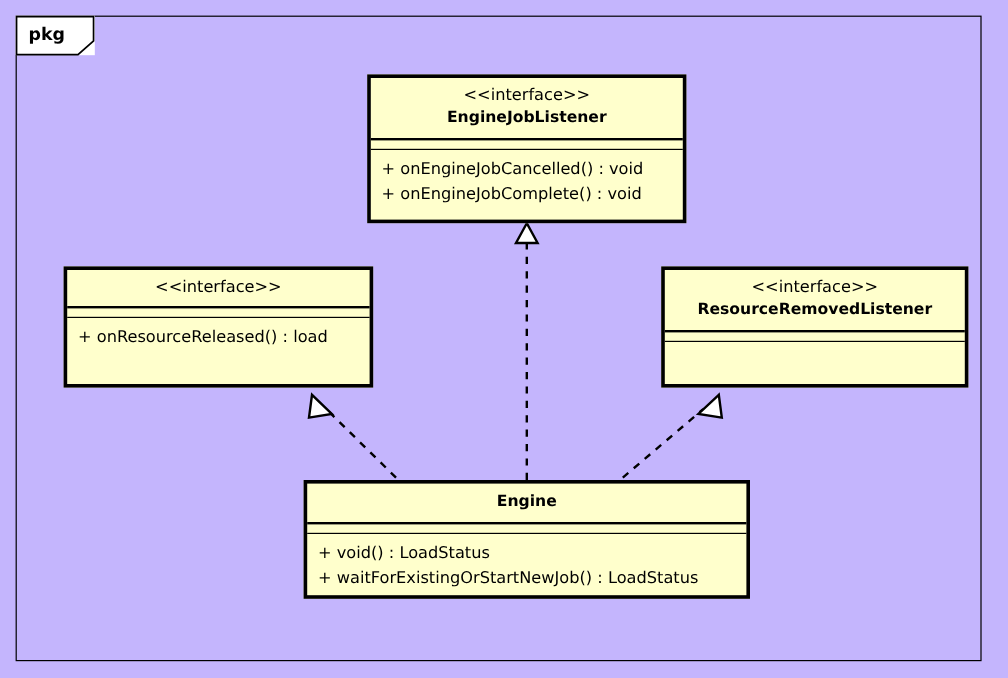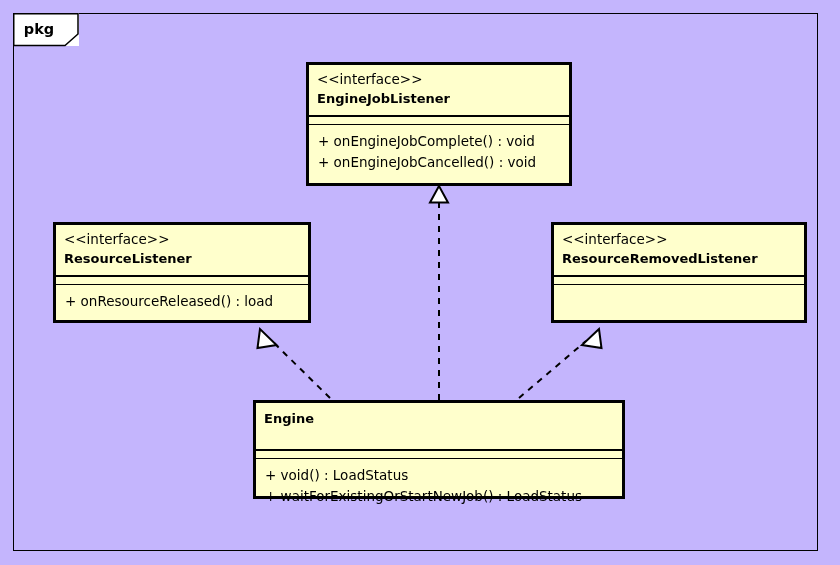--- a/index.html
+++ b/index.html
@@ -72,21 +72,21 @@
   .uml-box {
     position: absolute;
     box-sizing: border-box;
     background: #ffffcc;
     border: 3px solid #000000;
     display: flex;
     flex-direction: column;
   }
   .uml-head {
     padding: 5px 8px 6px 8px;
-    text-align: left;
+    text-align: center;
     color: #000000;
   }
   .uml-stereo {
     font-size: 13.5px;
     line-height: 19px;
     font-weight: normal;
     white-space: nowrap;
   }
   .uml-name {
     font-size: 13px;
@@ -113,21 +113,21 @@
     line-height: 21px;
     color: #000000;
     white-space: nowrap;
   }
 
   
   #box-enginejoblistener { left: 306px; top: 62px;  width: 266px; height: 124px; }
   #box-resourcelistener  { left: 53px;  top: 222px; width: 258px; height: 101px; }
   #box-resourceremoved   { left: 551px; top: 222px; width: 256px; height: 101px; }
   #box-engine            { left: 253px; top: 400px; width: 372px; height: 99px; }
-  #box-engine .uml-head  { padding-top: 6px; padding-bottom: 20px; }
+  #box-engine .uml-head  { padding-top: 6px; padding-bottom: 6px; }
 </style>
 </head>
 <body>
 
 <div id="canvas">
 
   <div class="pkg-frame"></div>
 
   <div class="pkg-tab">
     <svg class="pkg-tab-shape" width="66" height="34" viewBox="0 0 66 34">
@@ -156,29 +156,28 @@
 
   <div class="uml-box" id="box-enginejoblistener">
     <div class="uml-head">
       <div class="uml-stereo">&lt;&lt;interface&gt;&gt;</div>
       <div class="uml-name">EngineJobListener</div>
     </div>
     <div class="uml-sep"></div>
     <div class="uml-attrs"></div>
     <div class="uml-sep"></div>
     <div class="uml-ops">
+      <div class="uml-op">+ onEngineJobCancelled() : void</div>
       <div class="uml-op">+ onEngineJobComplete() : void</div>
-      <div class="uml-op">+ onEngineJobCancelled() : void</div>
     </div>
   </div>
 
   <div class="uml-box" id="box-resourcelistener">
     <div class="uml-head">
       <div class="uml-stereo">&lt;&lt;interface&gt;&gt;</div>
-      <div class="uml-name">ResourceListener</div>
     </div>
     <div class="uml-sep"></div>
     <div class="uml-attrs"></div>
     <div class="uml-sep"></div>
     <div class="uml-ops">
       <div class="uml-op">+ onResourceReleased() : load</div>
     </div>
   </div>
 
   <div class="uml-box" id="box-resourceremoved">

